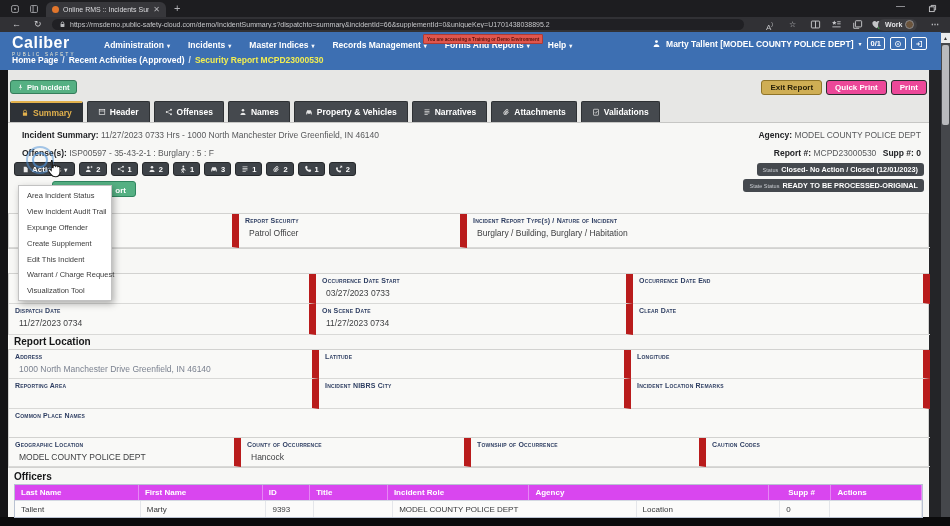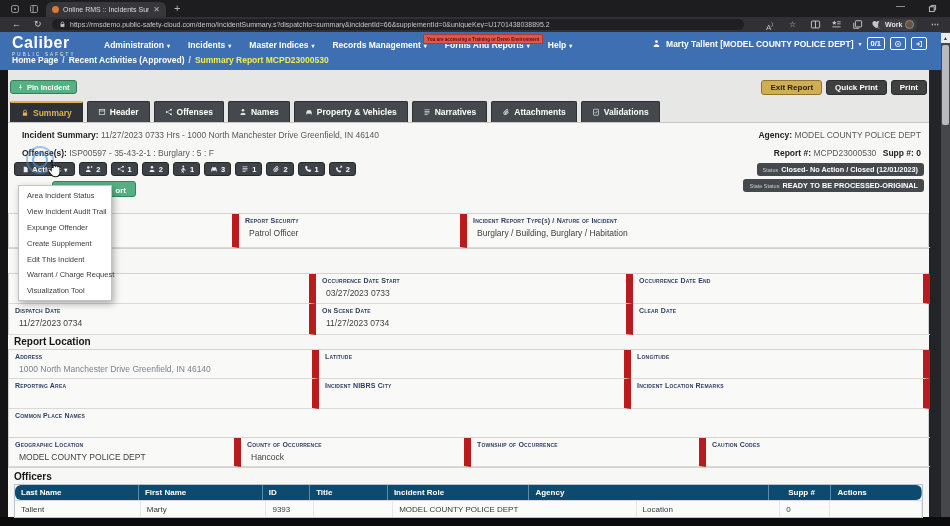--- a/index.html
+++ b/index.html
@@ -60,21 +60,21 @@
   .vs-thumb { position:absolute; left:1px; top:13px; width:7px; height:80px; background:#b9babd; border-radius:2px; }
   .bottombar { position:absolute; left:0; top:517px; width:950px; height:9px; background:#0b0b0c; }
 
   .pagegray { position:absolute; left:8px; top:70px; width:921px; height:52px; background:#e7e7e5; }
   .pinbtn { position:absolute; left:2px; top:10px; height:14px; background:#55b083; border:1px solid #357d5b;
             border-radius:3px; color:#fff; font-size:7.5px; font-weight:bold; display:flex; align-items:center;
             gap:3px; padding:0 6px; }
   .topbtns { position:absolute; right:2px; top:10px; display:flex; gap:4px; }
   .tbtn { height:15px; border-radius:3px; font-size:8px; font-weight:bold; display:flex; align-items:center; padding:0 8px; }
   .tbtn.gold { background:#cfae54; border:1px solid #8f7428; color:#2a2209; }
-  .tbtn.dark { background:#404040; border:1px solid #2a2d30; color:#fff; }
+  .tbtn.dark { background:#ec4899; border:1px solid #2a2d30; color:#fff; }
   .tabsrow { position:absolute; left:2px; top:31px; display:flex; gap:4px; }
   .tab { height:21px; background:#45494e; border:1px solid #2e3134; border-bottom:none; border-radius:2px 2px 0 0;
          color:#fff; font-size:8.5px; font-weight:bold; display:flex; align-items:center; gap:4px; padding:0 10px; }
   .tab .icn { color:#e6e6e6; }
   .tab.active { background:#2e3237; color:#e2b14d; border-top:2px solid #e2b14d; }
   .tab.active .icn { color:#e2b14d; }
 
   
   .panel { position:absolute; left:8px; top:122px; width:921px; height:395px; background:#f7f7f5; border-top:1px solid #c6c6c4; }
   .sumleft { position:absolute; left:14px; top:7px; font-size:8.5px; color:#58595b; }
@@ -107,21 +107,21 @@
   .fblock { position:absolute; background:#f9f9f7; border:1px solid #d2d2d0; display:grid; }
   .cell { border-right:7px solid #b91c1c; border-bottom:1px solid #d9d9d7; padding:3px 6px; overflow:hidden; }
   .cell:last-child { border-right:none; }
   .flabel { font-size:7px; font-weight:bold; color:#2e3e62; font-variant:small-caps; letter-spacing:.2px; min-height:8px; }
   .fvalue { font-size:8.5px; color:#3d3e40; padding:3px 0 0 4px; min-height:10px; }
   .fvalue.muted { color:#7b8290; }
   .sectitle { position:absolute; left:6px; font-size:10px; font-weight:bold; color:#161718; }
 
   .otable { position:absolute; left:6px; top:361px; width:909px; border:1px solid #b9c2d2; }
   .orow { display:flex; }
-  .orow.head { background:#0c4a6e;border-radius:6px; }
+  .orow.head { background:#d946ef; }
   .oth { color:#fff; font-size:8px; font-weight:bold; padding:3px 6px; border-right:1px solid rgba(255,255,255,.35); }
   .orow.body { background:#fbfbfa; border-top:1px solid #d4d9e2; }
   .otd { color:#37383a; font-size:8px; padding:3.5px 6px; border-right:1px solid #e4e6ea; }
 
   
   .ripple { position:absolute; border-radius:50%; border:2px solid #4d92d8; z-index:49; }
   .cursor { position:absolute; z-index:50; }
 </style>
 </head>
 <body>
@@ -260,21 +260,21 @@
               <path d="M6.6 4.4L10 8l-3.4 3.6-1.1-1 1.7-1.8H2.6V7.2h4.6L5.5 5.4z"></path>
             </svg>
           </span>
         </span>
     </div>
     <div class="breadcrumb">
       <span>Home Page</span>
       <span class="sep">/</span>
       <span>Recent Activities (Approved)</span>
       <span class="sep">/</span>
-      <span class="cur">Summary Report MCPD23000530</span>
+      <span class="cur">Security Report MCPD23000530</span>
     </div>
   </div>
 
   <div class="leftedge"></div>
   <div class="rightedge"></div>
   <div class="vscroll">
     <div class="vs-up">▲</div>
     <div class="vs-thumb"></div>
   </div>
   <div class="bottombar"></div>

